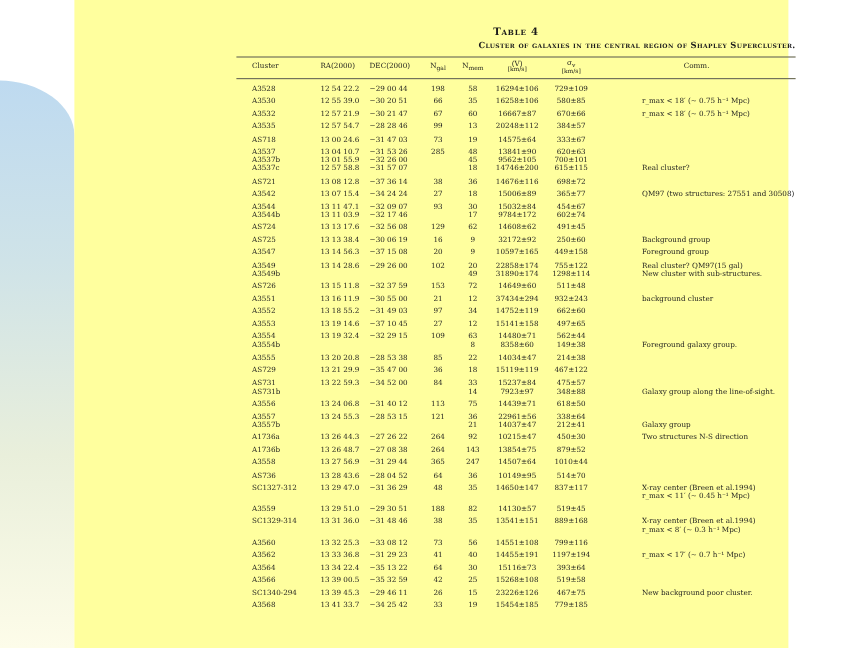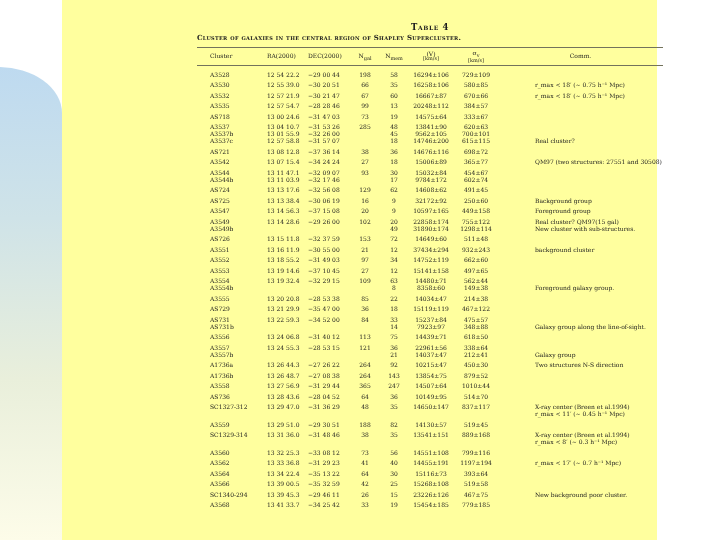--- a/index.html
+++ b/index.html
@@ -4,21 +4,21 @@
 <style>
   html,body{margin:0;padding:0;width:720px;height:540px;background:var(--page-bg,#ffffff);overflow:hidden;}
   *{box-sizing:border-box;}
   .slide{position:absolute;left:62px;top:0;width:595px;height:540px;background:var(--slide-bg,#ffff9e);padding-left:15px;}
   .deco{position:absolute;left:-44px;top:67px;width:106px;height:473px;
         border-top-right-radius:64px 46px;
         background:linear-gradient(180deg,var(--deco-top,#bedaf0) 0%,#cfe3e8 32%,#e9efdb 66%,var(--deco-bottom,#fdfce9) 100%);}
   .paper{position:absolute;left:135px;top:22px;width:524px;color:var(--text,#1c1c1c);
          font-family:"DejaVu Serif","Liberation Serif",serif;}
   .tt{width:466px;text-align:center;font-variant:small-caps;font-weight:bold;font-size:8.5px;letter-spacing:.6px;}
-  .ts{width:466px;text-align:left;font-variant:small-caps;font-weight:bold;font-size:7px;letter-spacing:.3px;margin-top:1px;}
+  .ts{width:466px;text-align:right;font-variant:small-caps;font-weight:bold;font-size:7px;letter-spacing:.3px;margin-top:1px;}
   .grid{display:grid;grid-template-columns:70px 41px 42px 30px 28px 46px 44px 1fr;}
   .thead{margin-top:5px;width:466px;border-top:1.5px solid var(--rule,#73735c);
          border-bottom:1.2px solid var(--rule,#73735c);padding:1.5px 0;}
   .th{font-size:6px;line-height:6px;align-self:center;}
   .th2{display:flex;flex-direction:column;align-items:center;font-size:6px;line-height:5.5px;align-self:center;}
   .unit{font-size:5px;}
   .sub{font-size:5px;vertical-align:-1.5px;}
   .thc-name{padding-left:13px;}
   .thc-comm{text-align:center;}
   .rows{padding-top:5px;width:524px;}

